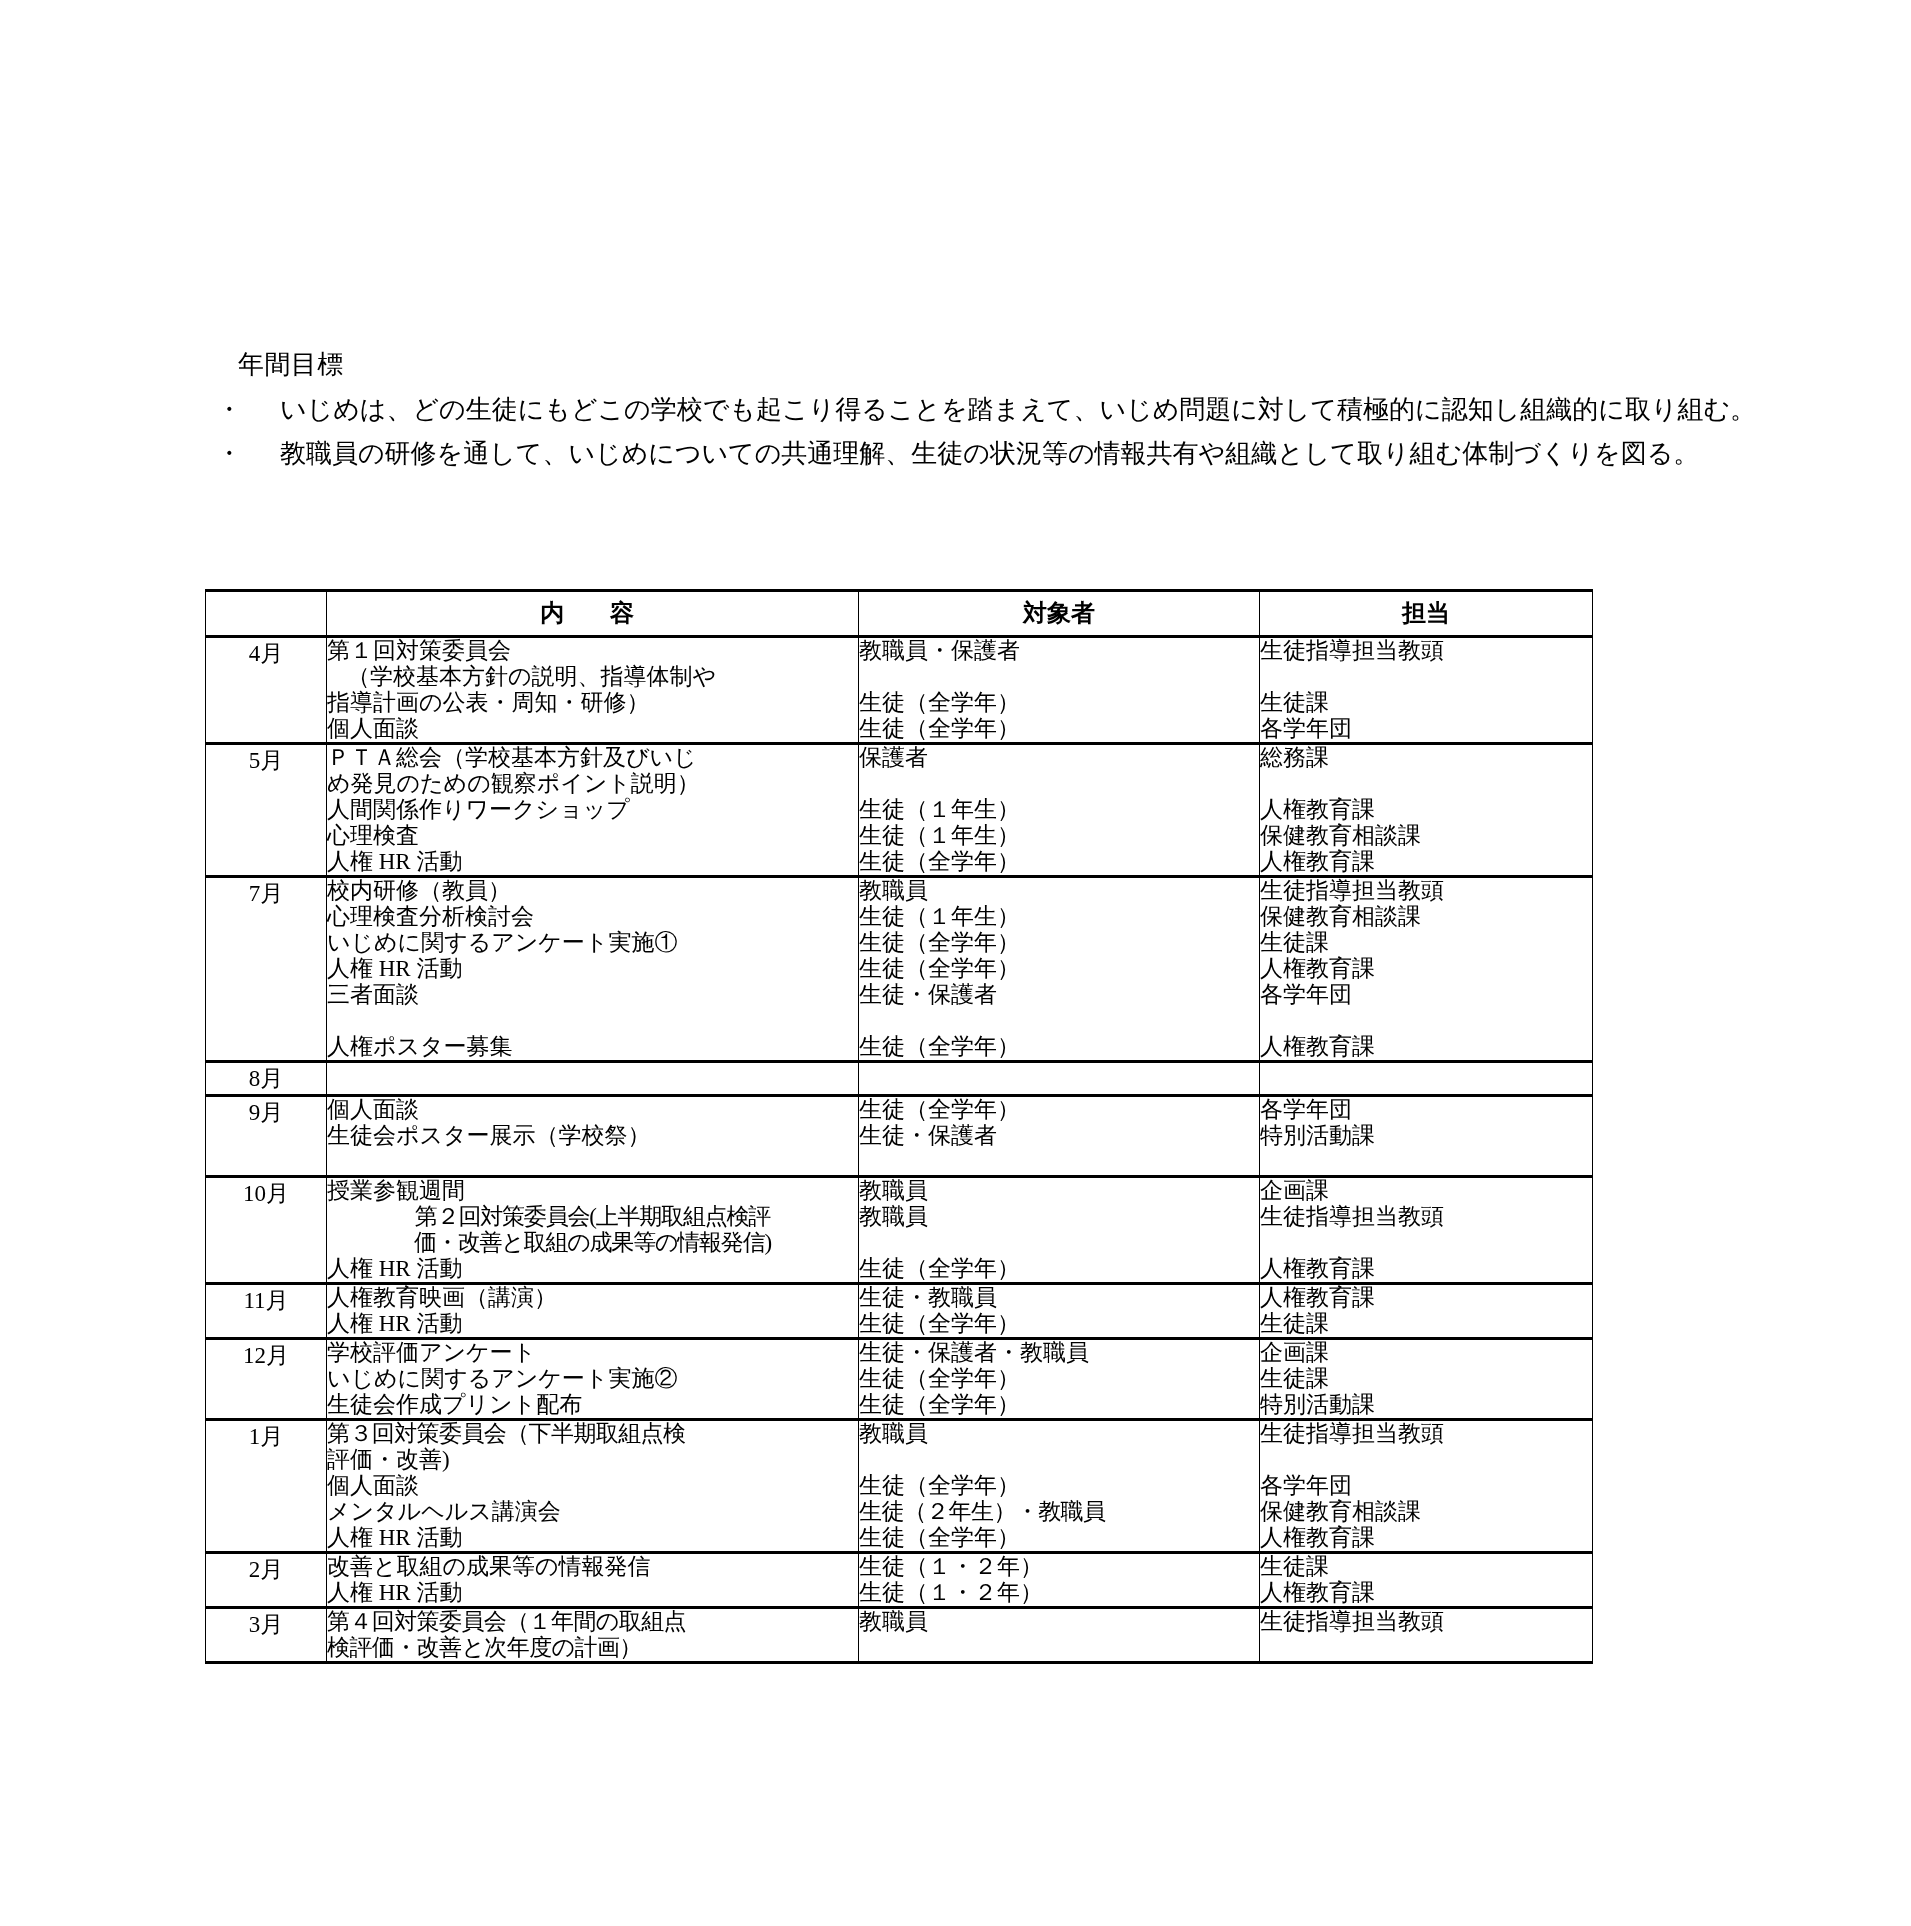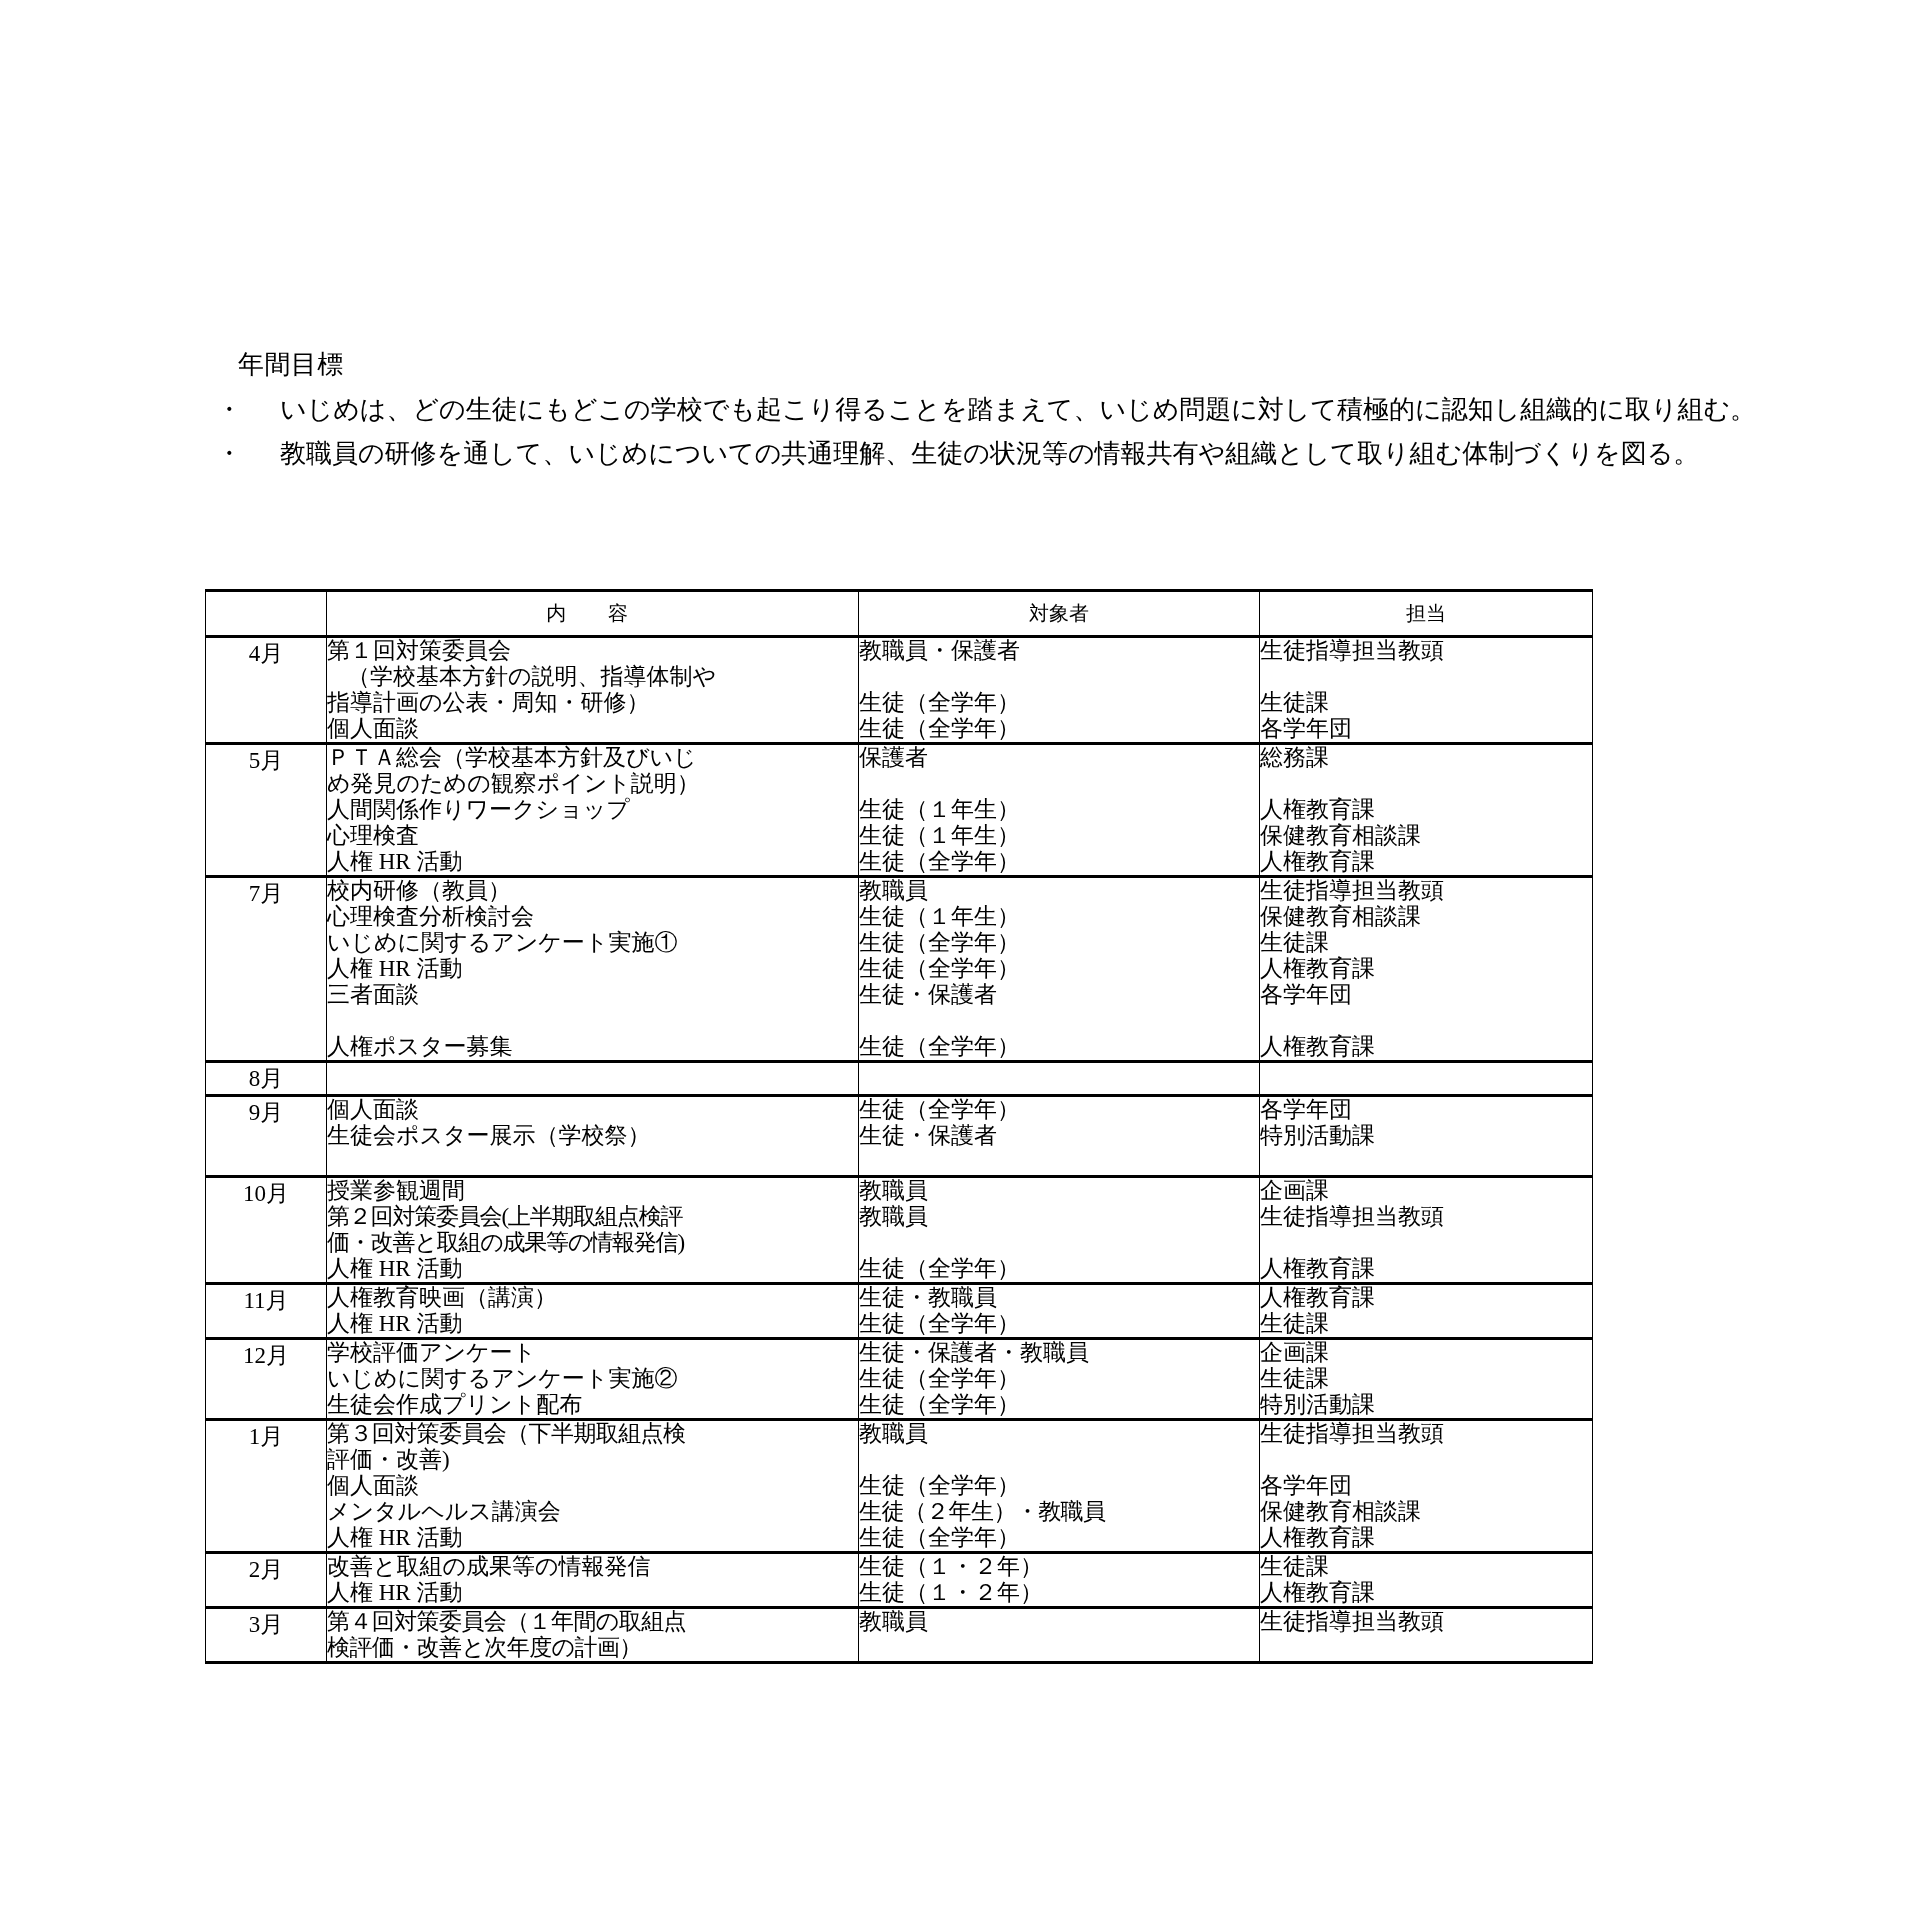--- a/index.html
+++ b/index.html
@@ -81,44 +81,44 @@
   .plan-table tr:last-child > *{
     border-bottom:3.5px solid #000;
   }
   col.c-month{width:121px;}
   col.c-content{width:532px;}
   col.c-target{width:401px;}
   col.c-charge{width:333px;}
 
   .th-cell{
     text-align:center;
-    font-weight:normal;
+    font-weight:bold;
     height:43px;
     line-height:43px;
-    font-size:20px;
+    font-size:24px;
   }
   .th-cell .sp{letter-spacing:10.8px;}
 
   .month-cell{
     text-align:center;
     font-size:23px;
     padding-top:5.4px;
   }
   .cell-list{
     padding:5.4px 3.9px 5.4px 6.2px;
   }
   .cell-list .ln{
     height:26px;
     line-height:26px;
     white-space:nowrap;
     font-size:23px;
   }
   .cell-list .ln.blank{visibility:hidden;}
   .cell-list .ln.indent{padding-left:20px;}
-  .cell-list .ln.tight{letter-spacing:-1.2px;}
+  .cell-list .ln.tight{letter-spacing:-1.2px;text-align:center;}
   .cell-list .ln.tight2{letter-spacing:-0.6px;}
   .empty-cell{height:58px;}
 </style>
 </head>
 <body>
 
 <div class="page">
 
 
   <div class="goal-label">年間目標</div>

